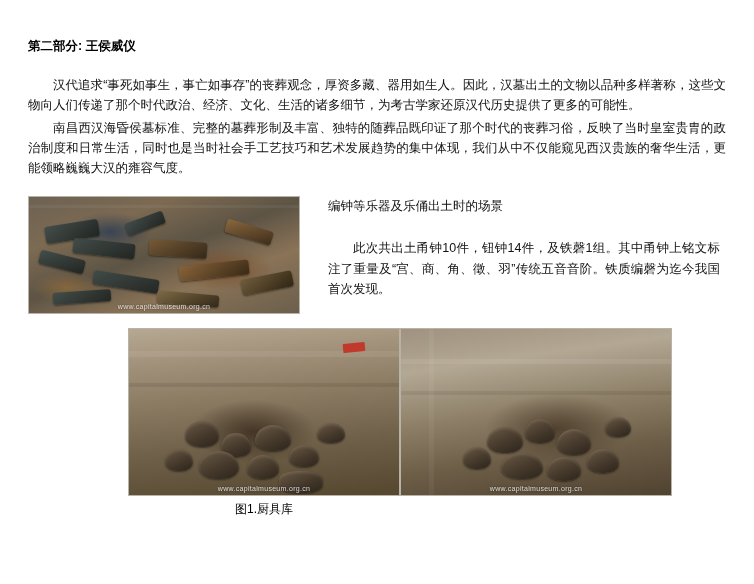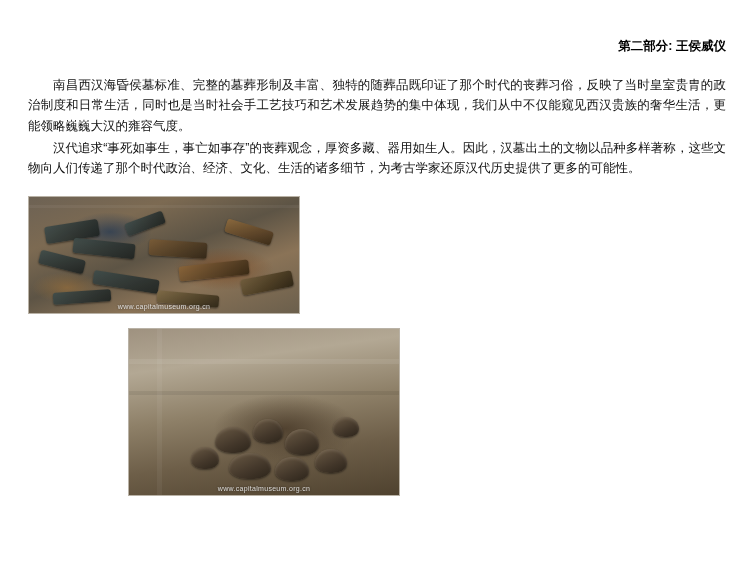--- a/index.html
+++ b/index.html
@@ -26,21 +26,21 @@
     text-align: center;
     font-size: 17.5px;
     font-weight: bold;
     letter-spacing: 0.5px;
     margin-top: 14px;
     margin-bottom: 0;
     line-height: 1.3;
     color: #000;
   }
   .section-title {
-    text-align: right;
+    text-align: left;
     font-size: 12.5px;
     font-weight: bold;
     margin-top: 38px;
     margin-bottom: 16px;
     color: #000;
   }
   .body-copy {
     margin-top: 20px;
     font-size: 12.5px;
     line-height: 1.62;
@@ -169,47 +169,69 @@
 </style>
 </head>
 <body>
 
 <div class="page">
 
 
   <h2 class="section-title">第二部分: 王侯威仪</h2>
 
   <div class="body-copy">
+    <p>汉代追求“事死如事生，事亡如事存”的丧葬观念，厚资多藏、器用如生人。因此，汉墓出土的文物以品种多样著称，这些文物向人们传递了那个时代政治、经济、文化、生活的诸多细节，为考古学家还原汉代历史提供了更多的可能性。</p>
     <p>南昌西汉海昏侯墓标准、完整的墓葬形制及丰富、独特的随葬品既印证了那个时代的丧葬习俗，反映了当时皇室贵胄的政治制度和日常生活，同时也是当时社会手工艺技巧和艺术发展趋势的集中体现，我们从中不仅能窥见西汉贵族的奢华生活，更能领略巍巍大汉的雍容气度。</p>
-    <p>汉代追求“事死如事生，事亡如事存”的丧葬观念，厚资多藏、器用如生人。因此，汉墓出土的文物以品种多样著称，这些文物向人们传递了那个时代政治、经济、文化、生活的诸多细节，为考古学家还原汉代历史提供了更多的可能性。</p>
   </div>
 
   <div class="media-row">
 
     <div class="photo photo-bells">
       <div class="obj" style="left:16px;  top:26px;  width:54px; height:17px; transform:rotate(-9deg);"></div>
       <div class="obj" style="left:44px;  top:44px;  width:62px; height:15px; transform:rotate(6deg);"></div>
       <div class="obj" style="left:10px;  top:58px;  width:46px; height:14px; transform:rotate(14deg);"></div>
       <div class="obj" style="left:96px;  top:20px;  width:40px; height:13px; transform:rotate(-20deg);"></div>
       <div class="obj" style="left:120px; top:44px;  width:58px; height:16px; transform:rotate(4deg); background:linear-gradient(150deg,#7a5b36,#4d3a22 60%,#2f2415);"></div>
       <div class="obj" style="left:150px; top:66px;  width:70px; height:15px; transform:rotate(-6deg); background:linear-gradient(150deg,#8a6438,#563f24 60%,#332511);"></div>
       <div class="obj" style="left:64px;  top:78px;  width:66px; height:14px; transform:rotate(9deg);"></div>
       <div class="obj" style="left:196px; top:28px;  width:48px; height:14px; transform:rotate(17deg); background:linear-gradient(150deg,#8e6b3d,#5b4226 60%,#372814);"></div>
       <div class="obj" style="left:212px; top:78px;  width:52px; height:16px; transform:rotate(-11deg); background:linear-gradient(150deg,#6f5c3c,#46381f 60%,#2a2112);"></div>
       <div class="obj" style="left:24px;  top:94px;  width:58px; height:12px; transform:rotate(-4deg);"></div>
       <div class="obj" style="left:128px; top:96px;  width:62px; height:12px; transform:rotate(5deg); background:linear-gradient(150deg,#7e6a46,#4c3f26 60%,#2c2415);"></div>
       <div class="streak" style="left:0; top:8px; width:272px; height:3px;"></div>
       <div class="wm">www.capitalmuseum.org.cn</div>
     </div>
 
+    <div class="right-col">
+      <p class="caption-lead">编钟等乐器及乐俑出土时的场景</p>
+      <p class="caption-body">此次共出土甬钟10件，钮钟14件，及铁磬1组。其中甬钟上铭文标注了重量及“宫、商、角、徵、羽”传统五音音阶。铁质编磬为迄今我国首次发现。</p>
+    </div>
 
   </div>
 
   <div class="bottom-row">
 
+    <div class="fig-block">
+      <div class="photo photo-kitchen1">
+        <div class="pot" style="left:56px;  top:92px;  width:34px; height:26px;"></div>
+        <div class="pot" style="left:92px;  top:104px; width:30px; height:24px;"></div>
+        <div class="pot" style="left:126px; top:96px;  width:36px; height:26px;"></div>
+        <div class="pot" style="left:70px;  top:122px; width:40px; height:28px;"></div>
+        <div class="pot" style="left:118px; top:126px; width:32px; height:24px;"></div>
+        <div class="pot" style="left:160px; top:116px; width:30px; height:22px;"></div>
+        <div class="pot" style="left:36px;  top:120px; width:28px; height:22px;"></div>
+        <div class="pot" style="left:150px; top:142px; width:44px; height:22px; border-radius:40%;"></div>
+        <div class="pot" style="left:188px; top:94px;  width:28px; height:20px;"></div>
+        <div class="streak" style="left:0; top:22px; width:272px; height:6px; background:rgba(255,255,255,0.07);"></div>
+        <div class="streak" style="left:0; top:54px; width:272px; height:4px; background:rgba(0,0,0,0.08);"></div>
+        <div class="red-tag" style="left:214px; top:14px; width:22px; height:9px; transform:rotate(-6deg);"></div>
+        <div class="wm">www.capitalmuseum.org.cn</div>
+      </div>
+      <div class="fig-caption">图1.厨具库</div>
+    </div>
 
     <div class="fig-block">
       <div class="photo photo-kitchen2">
         <div class="pot" style="left:86px;  top:98px;  width:36px; height:26px;"></div>
         <div class="pot" style="left:124px; top:90px;  width:30px; height:24px;"></div>
         <div class="pot" style="left:156px; top:100px; width:34px; height:26px;"></div>
         <div class="pot" style="left:100px; top:124px; width:42px; height:26px;"></div>
         <div class="pot" style="left:146px; top:128px; width:34px; height:24px;"></div>
         <div class="pot" style="left:186px; top:120px; width:32px; height:24px;"></div>
         <div class="pot" style="left:62px;  top:118px; width:28px; height:22px;"></div>

